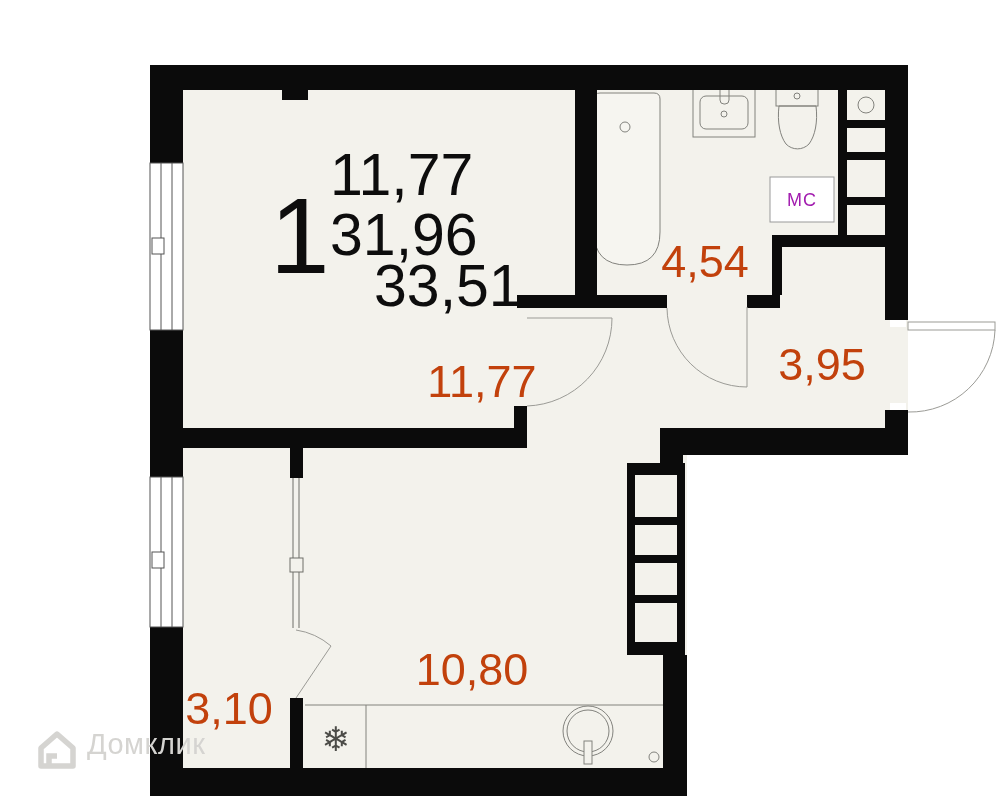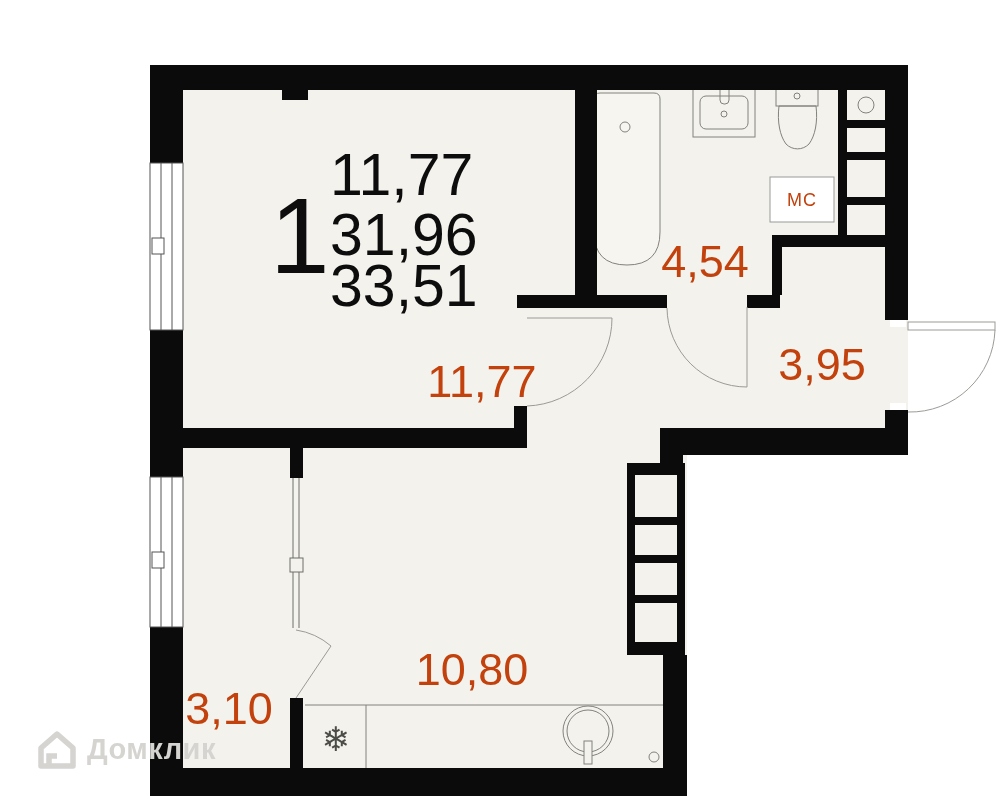--- a/index.html
+++ b/index.html
@@ -4,25 +4,25 @@
 <style>
   html,body{margin:0;padding:0;background:#ffffff;}
   .plan{position:relative;width:1000px;height:800px;background:#ffffff;
         font-family:"Liberation Sans",sans-serif;overflow:hidden;}
   .plan svg.base{position:absolute;left:0;top:0;}
   .lbl{position:absolute;color:#c2410c;transform:translate(-50%,-50%);
        font-size:45px;line-height:1;white-space:nowrap;}
   .num-line{position:absolute;left:330px;color:#0d0d0d;font-size:59px;line-height:1;}
   .apt-num{position:absolute;left:270px;top:183px;color:#0d0d0d;font-size:107px;line-height:1;}
   .mc-lbl{position:absolute;left:802px;top:200px;transform:translate(-50%,-50%);
-          font-size:18px;color:#c2410c;letter-spacing:1px;}
+          font-size:18px;color:#a21caf;letter-spacing:1px;}
   .flake{position:absolute;left:336px;top:739px;transform:translate(-50%,-50%);
          font-family:"DejaVu Sans",sans-serif;font-size:34px;color:#4c4c48;}
-  .wm{position:absolute;left:35px;top:728px;display:flex;align-items:center;
-      color:#d5d4d1;font-weight:bold;font-size:29px;letter-spacing:.5px;}
+  .wm{position:absolute;left:35px;top:728px;display:flex;align-items:flex-start;
+      color:#d5d4d1;font-weight:normal;font-size:29px;letter-spacing:.5px;}
   .wm svg{margin-right:8px;}
 </style>
 </head>
 <body>
 
 <div class="plan">
 
   <svg class="base" width="1000" height="800" viewBox="0 0 1000 800">
 
     <polygon points="150,65 908,65 908,455 687,455 687,796 150,796" fill="#f3f2ec"></polygon>
@@ -126,21 +126,21 @@
       <rect x="908" y="322" width="87" height="8" fill="#ffffff" stroke="#9b9b96"></rect>
       <path d="M995,330 A85,85 0 0 1 908,412" stroke="#9b9b96" fill="none"></path>
     </g>
 
     <rect x="770" y="177" width="64" height="45" fill="#ffffff" stroke="#999"></rect>
   </svg>
 
   <div class="apt-num">1</div>
   <div class="num-line" style="top:146px;">11,77</div>
   <div class="num-line" style="top:206px;">31,96</div>
-  <div class="num-line" style="top:257px;">33,51</div>
+  <div class="num-line" style="top:257px;margin-left:44px;">33,51</div>
 
   <div class="lbl" style="left:482px;top:381px;">11,77</div>
   <div class="lbl" style="left:705px;top:261px;">4,54</div>
   <div class="lbl" style="left:822px;top:364px;">3,95</div>
   <div class="lbl" style="left:229px;top:708px;">3,10</div>
   <div class="lbl" style="left:472px;top:669px;">10,80</div>
 
   <div class="mc-lbl">МС</div>
 
   <div class="flake">❄</div>

